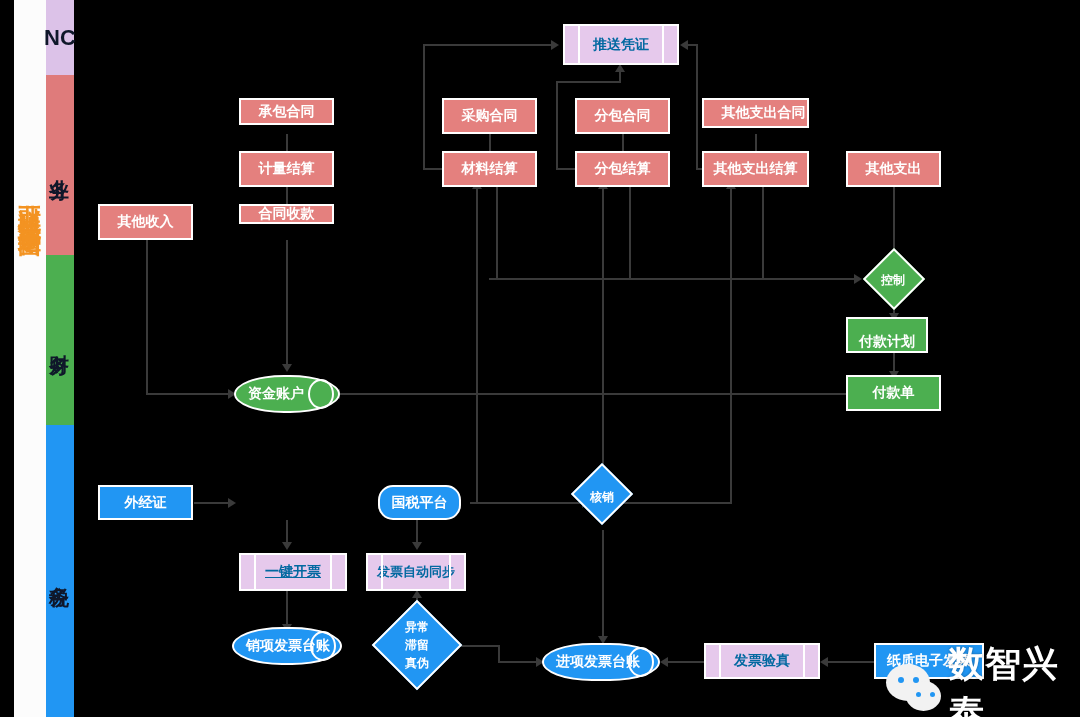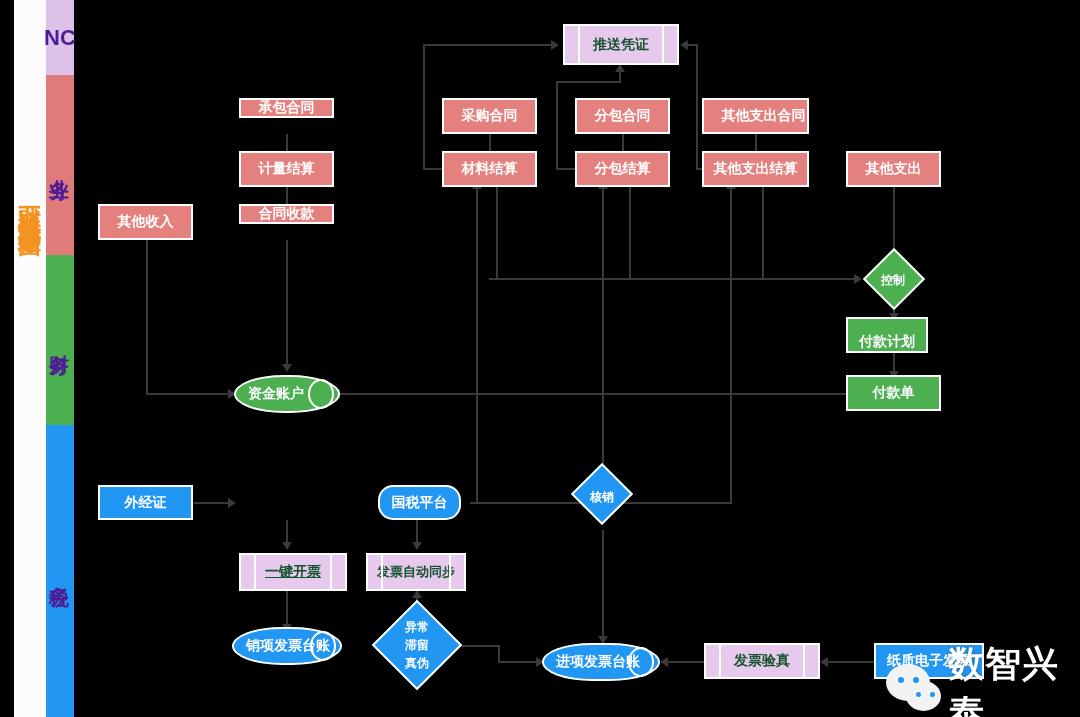--- a/index.html
+++ b/index.html
@@ -13,38 +13,38 @@
   .side-white span{
     position:absolute;left:0;top:186px;width:32px;
     writing-mode:vertical-rl;text-orientation:upright;
     font-size:23px;font-weight:bold;color:#f39322;letter-spacing:3px;
     line-height:32px;text-align:left;
   }
   .side-bar{position:absolute;left:32px;top:0;width:28px;height:717px;}
   .side-seg{position:absolute;left:0;width:28px;
     display:flex;align-items:center;justify-content:center;}
   .side-seg span{writing-mode:vertical-rl;text-orientation:upright;
-    font-size:20px;font-weight:bold;color:#4c1d95;letter-spacing:1px;}
+    font-size:20px;font-weight:bold;color:#0f172a;letter-spacing:1px;}
   .side-seg.nc span{font-size:22px;letter-spacing:0;writing-mode:horizontal-tb;
      text-orientation:mixed;line-height:22px;text-align:center;}
 
   
   .node{position:absolute;box-sizing:border-box;
         display:flex;align-items:center;justify-content:center;
         font-size:14px;font-weight:bold;color:#fff;
         border:2px solid #ffffff;text-align:center;white-space:nowrap;z-index:5;}
   .red{background:#e4807e;}
   .green{background:#4caf50;}
   .blue{background:#2196f3;}
 
   
   .pproc{position:absolute;box-sizing:border-box;background:#e6c9ec;
      border:2px solid #ffffff;z-index:5;
      display:flex;align-items:center;justify-content:center;
-     font-size:14px;font-weight:bold;color:#14532d;white-space:nowrap;}
+     font-size:14px;font-weight:bold;color:#0369a1;white-space:nowrap;}
   .pproc::before,.pproc::after{content:"";position:absolute;top:0;bottom:0;
      width:0;border-left:2px solid #ffffff;}
   .pproc::before{left:13px;}
   .pproc::after{right:13px;}
 
   
   .diamond{position:absolute;z-index:5;}
   .diamond .dshape{position:absolute;left:0;top:0;width:100%;height:100%;
      transform:rotate(45deg);box-sizing:border-box;border:2px solid #fff;}
   .diamond .dtext{position:absolute;left:0;top:0;width:100%;height:100%;
@@ -208,21 +208,21 @@
   <div class="ln lnh" style="left:668px;top:661px;width:36px;"></div>
   <div class="arw lt" style="left:660px;top:657px;"></div>
 
   <div class="ln lnh" style="left:828px;top:661px;width:46px;"></div>
   <div class="arw lt" style="left:820px;top:657px;"></div>
 
   <div class="pproc" style="left:563px;top:24px;width:116px;height:41px;">
     <span>推送凭证</span>
   </div>
 
-  <div class="node red" style="left:239px;top:98px;width:95px;height:20px;">
+  <div class="node red" style="left:239px;top:98px;width:95px;height:27px;">
     <span>承包合同</span>
   </div>
   <div class="node red" style="left:239px;top:151px;width:95px;height:36px;">
     <span>计量结算</span>
   </div>
   <div class="node red" style="left:239px;top:204px;width:95px;height:20px;">
     <span>合同收款</span>
   </div>
   <div class="node red" style="left:98px;top:204px;width:95px;height:36px;">
     <span>其他收入</span>
@@ -233,21 +233,21 @@
   </div>
   <div class="node red" style="left:442px;top:151px;width:95px;height:36px;">
     <span>材料结算</span>
   </div>
   <div class="node red" style="left:575px;top:98px;width:95px;height:36px;">
     <span>分包合同</span>
   </div>
   <div class="node red" style="left:575px;top:151px;width:95px;height:36px;">
     <span>分包结算</span>
   </div>
-  <div class="node red" style="left:702px;top:98px;width:107px;height:36px;padding-left:16px;">
+  <div class="node red" style="left:702px;top:98px;width:107px;height:30px;padding-left:16px;">
     <span>其他支出合同</span>
   </div>
   <div class="node red" style="left:702px;top:151px;width:107px;height:36px;">
     <span>其他支出结算</span>
   </div>
   <div class="node red" style="left:846px;top:151px;width:95px;height:36px;">
     <span>其他支出</span>
   </div>
 
   <div class="diamond" style="left:863px;top:258px;width:60px;height:43px;">

